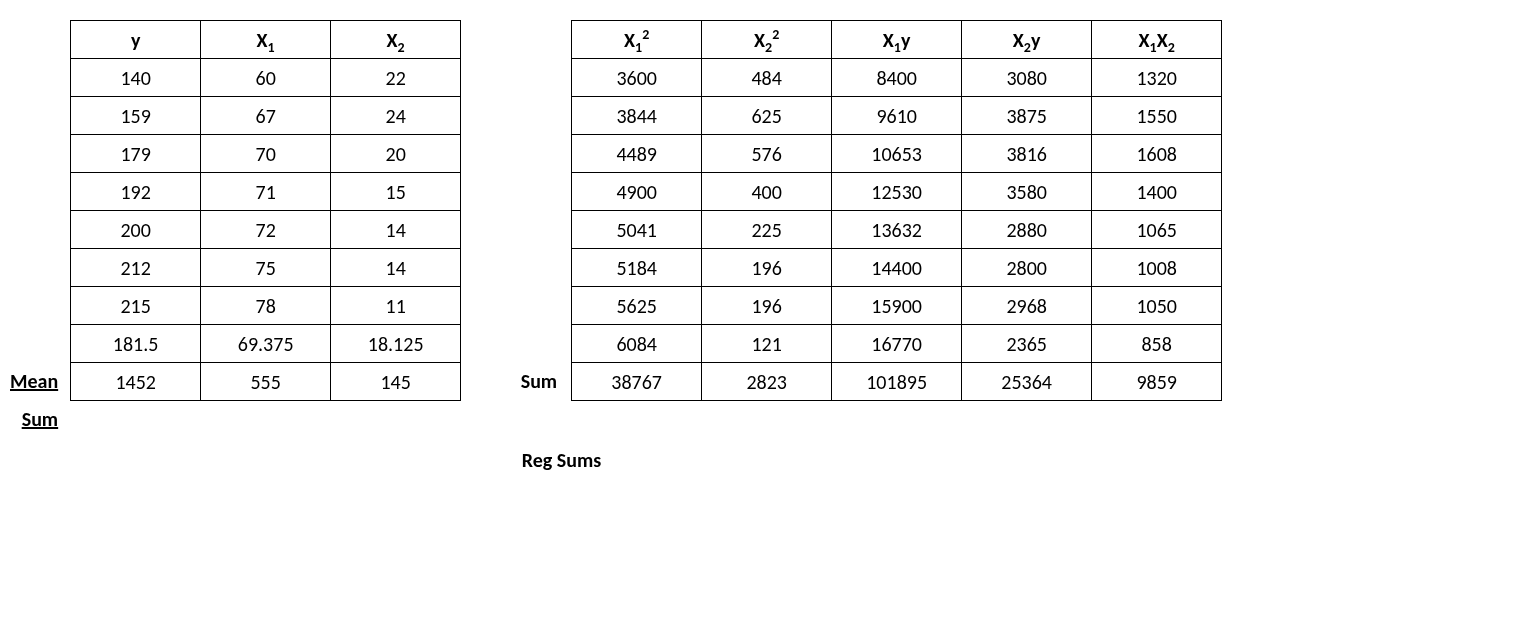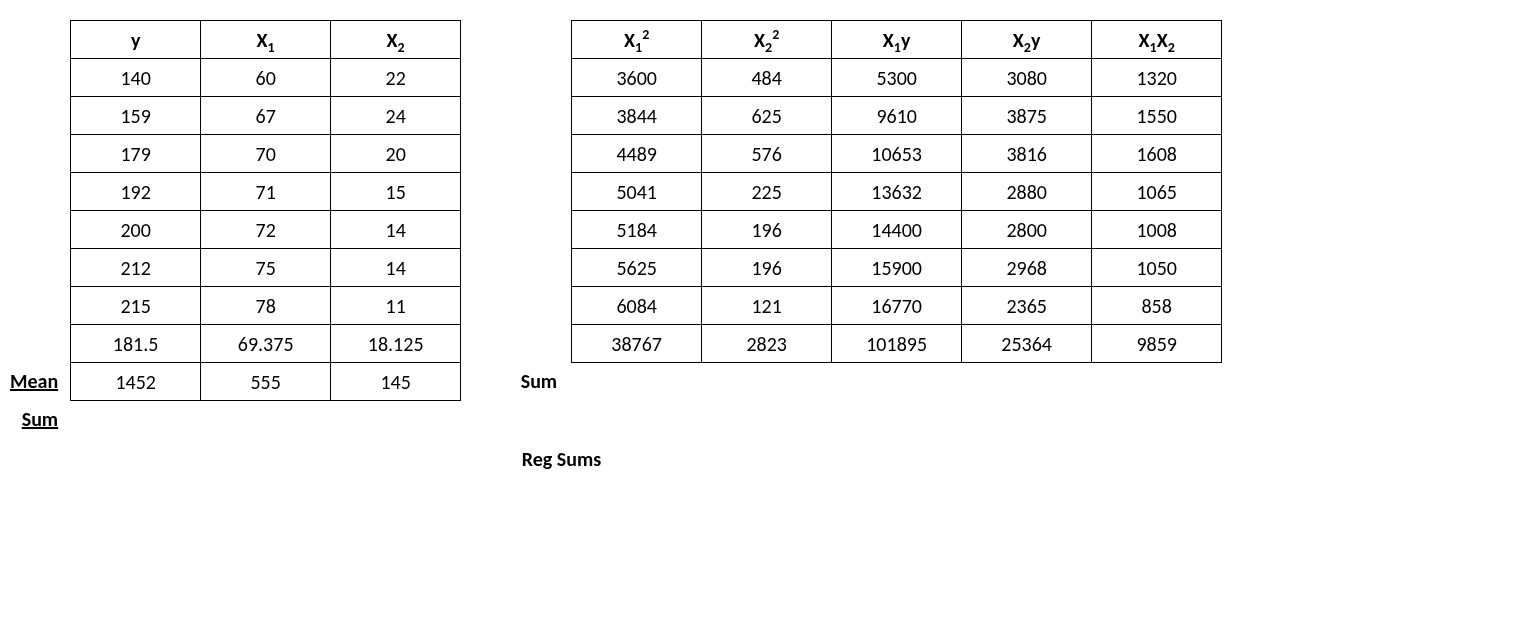--- a/index.html
+++ b/index.html
@@ -165,39 +165,46 @@
             <th><span>X</span><sub>2</sub><sup>2</sup></th>
             <th><span>X</span><sub>1</sub><span>y</span></th>
             <th><span>X</span><sub>2</sub><span>y</span></th>
             <th><span>X</span><sub>1</sub><span>X</span><sub>2</sub></th>
           </tr>
         </thead>
         <tbody>
           <tr>
               <td>3600</td>
               <td>484</td>
-              <td>5300</td>
+              <td>8400</td>
               <td>3080</td>
               <td>1320</td>
             </tr>
           <tr>
               <td>3844</td>
               <td>625</td>
               <td>9610</td>
               <td>3875</td>
               <td>1550</td>
             </tr>
           <tr>
               <td>4489</td>
               <td>576</td>
               <td>10653</td>
               <td>3816</td>
               <td>1608</td>
             </tr>
           <tr>
+              <td>4900</td>
+              <td>400</td>
+              <td>12530</td>
+              <td>3580</td>
+              <td>1400</td>
+            </tr>
+          <tr>
               <td>5041</td>
               <td>225</td>
               <td>13632</td>
               <td>2880</td>
               <td>1065</td>
             </tr>
           <tr>
               <td>5184</td>
               <td>196</td>
               <td>14400</td>

